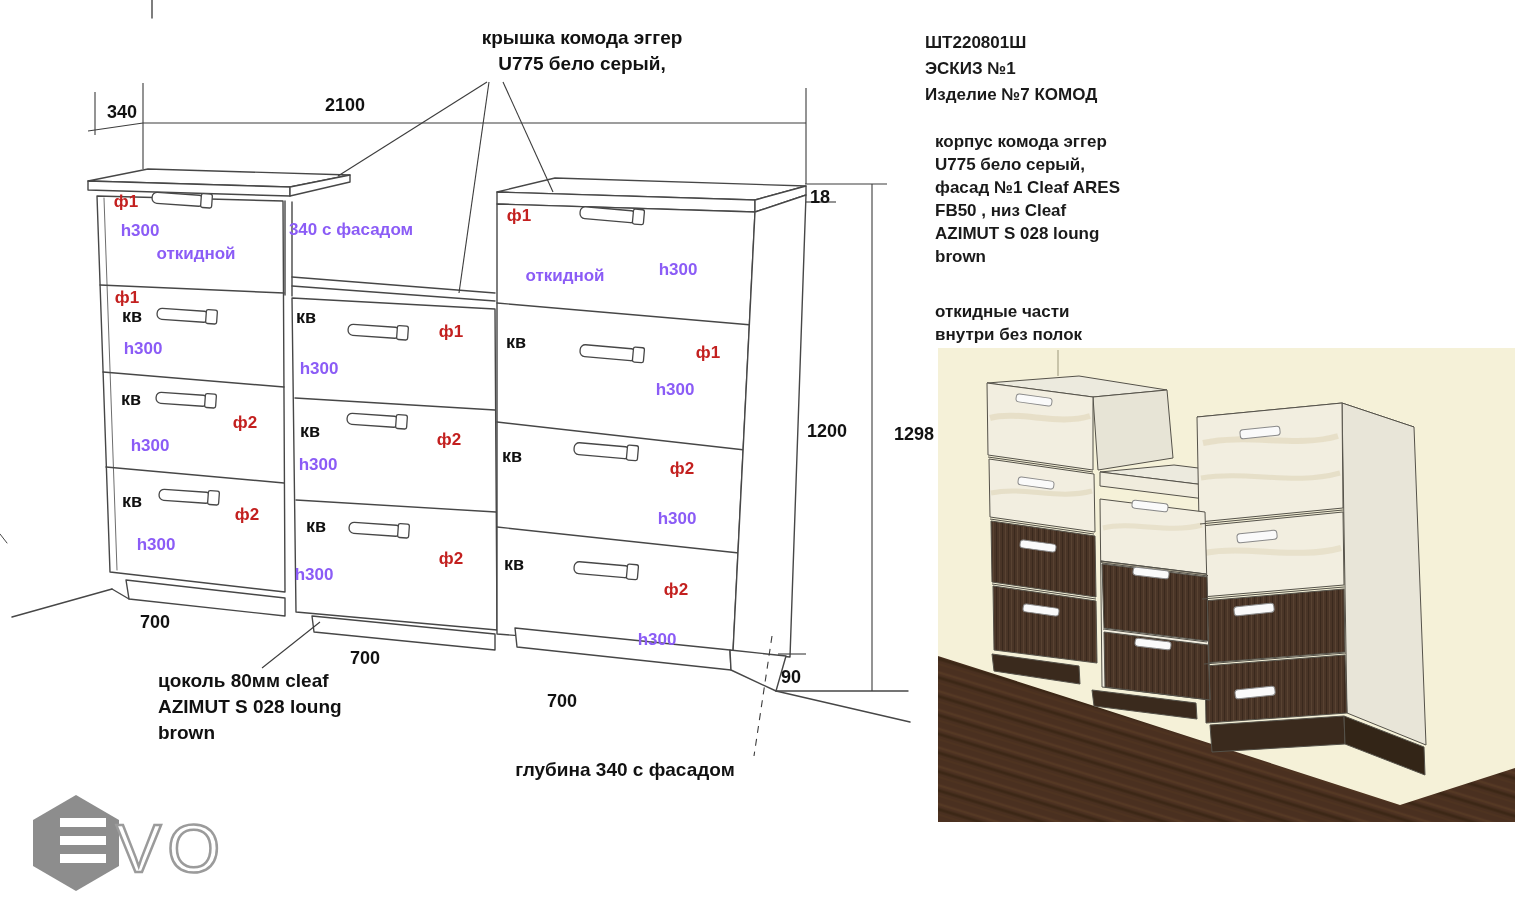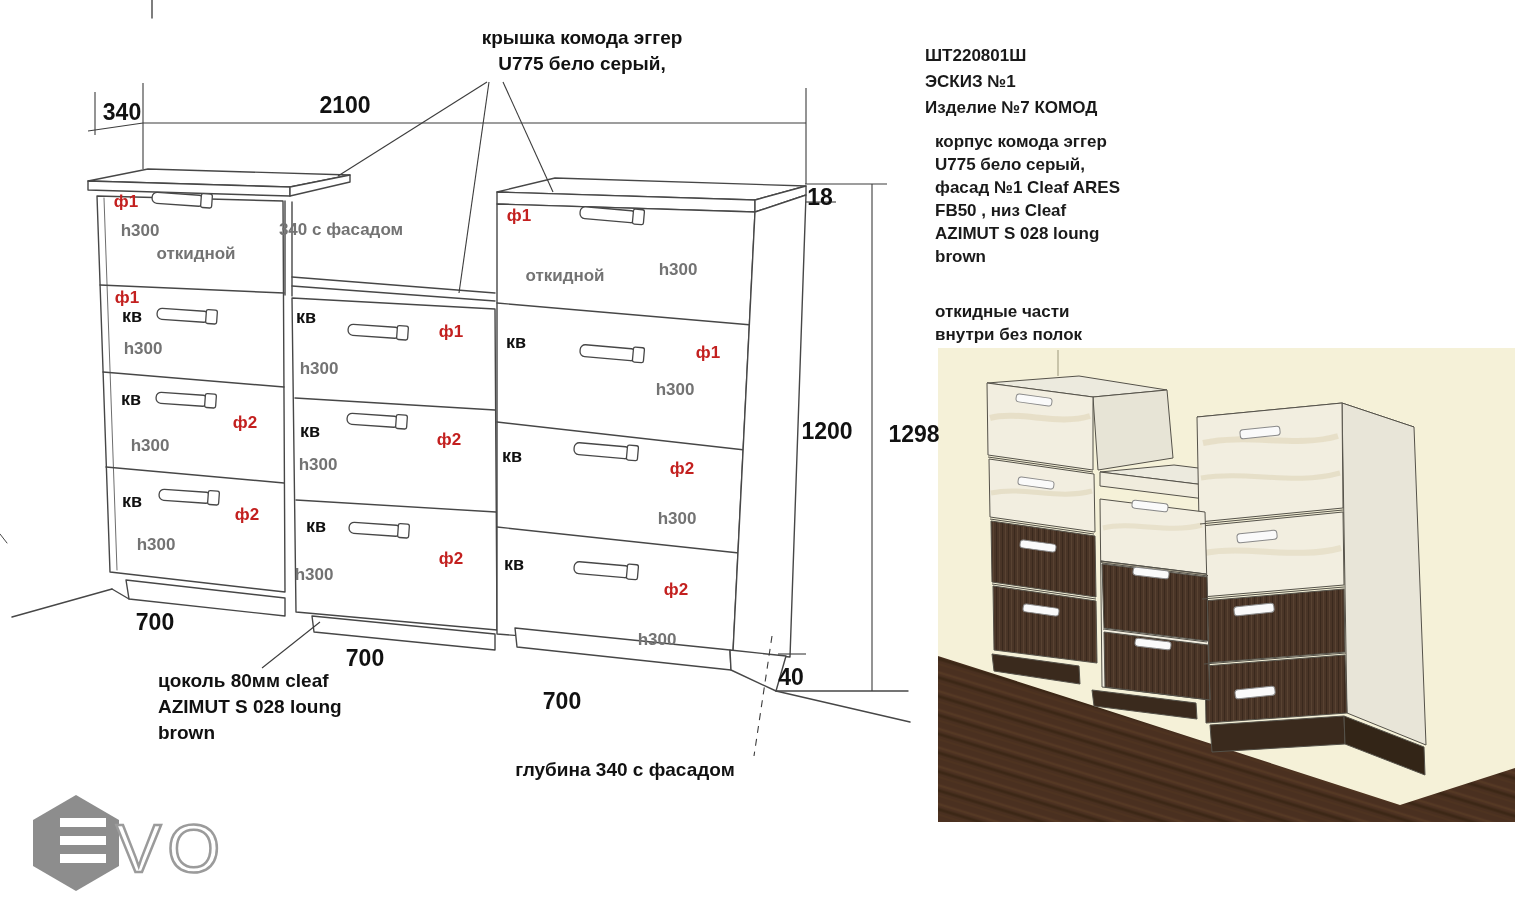--- a/index.html
+++ b/index.html
@@ -1,27 +1,27 @@
 <!DOCTYPE html>
 <html><head>
 <meta charset="utf-8">
 <style>
   html,body{margin:0;padding:0;background:#ffffff;}
   .stage{position:relative;width:1515px;height:900px;background:#ffffff;overflow:hidden;
          font-family:"Liberation Sans",sans-serif;color:#1a1a1a;}
   svg{position:absolute;display:block;}
   .c{position:absolute;transform:translate(-50%,-50%);white-space:nowrap;}
   .tl{position:absolute;white-space:nowrap;}
-  .dim{font-size:23px;font-weight:bold;color:#111;}
+  .dim{font-size:18px;font-weight:bold;color:#111;}
   .red{font-size:17px;font-weight:bold;color:#c3201f;}
   .kv{font-size:18px;font-weight:bold;color:#111;}
-  .h3{font-size:17px;font-weight:bold;color:#737373;}
+  .h3{font-size:17px;font-weight:bold;color:#8b5cf6;}
   .ann{font-size:19px;font-weight:bold;color:#111;line-height:26px;}
   .ann-center{text-align:center;}
-  .tb{font-size:17px;font-weight:bold;line-height:26px;margin-top:13px;}
+  .tb{font-size:17px;font-weight:bold;line-height:26px;}
   .mat{font-size:17px;font-weight:bold;line-height:23px;}
   .logo{position:absolute;left:28px;top:793px;width:220px;height:100px;}
   .hex{position:absolute;left:5px;top:2px;width:86px;height:96px;background:#8d8d8d;
        clip-path:polygon(50% 0,100% 26%,100% 74%,50% 100%,0 74%,0 26%);}
   .bar{position:absolute;left:32px;height:9px;width:46px;background:#ffffff;}
   .vo{position:absolute;left:88px;top:16px;font-size:68px;font-weight:normal;letter-spacing:6px;
       color:#ffffff;-webkit-text-stroke:2.5px #9b9b9b;font-family:"Liberation Sans",sans-serif;}
 </style>
 </head>
 <body>
@@ -251,21 +251,21 @@
           <rect x="-20" y="-4" width="40" height="9" rx="3"></rect>
         </g>
     </g>
   </svg>
 
   <div class="c dim" style="left:122px;top:112px">340</div>
   <div class="c dim" style="left:345px;top:105px">2100</div>
   <div class="c dim" style="left:820px;top:197px">18</div>
   <div class="c dim" style="left:827px;top:431px">1200</div>
   <div class="c dim" style="left:914px;top:434px">1298</div>
-  <div class="c dim" style="left:791px;top:677px">40</div>
+  <div class="c dim" style="left:791px;top:677px">90</div>
   <div class="c dim" style="left:155px;top:622px">700</div>
   <div class="c dim" style="left:365px;top:658px">700</div>
   <div class="c dim" style="left:562px;top:701px">700</div>
 
   <div class="c red" style="left:126px;top:202px">ф1</div>
   <div class="c red" style="left:127px;top:298px">ф1</div>
   <div class="c red" style="left:245px;top:423px">ф2</div>
   <div class="c red" style="left:247px;top:515px">ф2</div>
   <div class="c red" style="left:451px;top:332px">ф1</div>
   <div class="c red" style="left:449px;top:440px">ф2</div>
@@ -292,21 +292,21 @@
   <div class="c h3" style="left:319px;top:369px">h300</div>
   <div class="c h3" style="left:318px;top:465px">h300</div>
   <div class="c h3" style="left:314px;top:575px">h300</div>
   <div class="c h3" style="left:678px;top:270px">h300</div>
   <div class="c h3" style="left:675px;top:390px">h300</div>
   <div class="c h3" style="left:677px;top:519px">h300</div>
   <div class="c h3" style="left:657px;top:640px">h300</div>
 
   <div class="c h3" style="left:196px;top:254px">откидной</div>
   <div class="c h3" style="left:565px;top:276px">откидной</div>
-  <div class="c h3" style="left:341px;top:230px">340 с фасадом</div>
+  <div class="c h3" style="left:351px;top:230px">340 с фасадом</div>
 
   <div class="c ann ann-center" style="left:582px;top:51px">
     <div>крышка  комода эггер</div>
     <div>U775 бело серый,</div>
   </div>
 
   <div class="tl ann" style="left:158px;top:668px">
     <div>цоколь 80мм cleaf</div>
     <div>AZIMUT S 028 loung</div>
     <div>brown</div>

